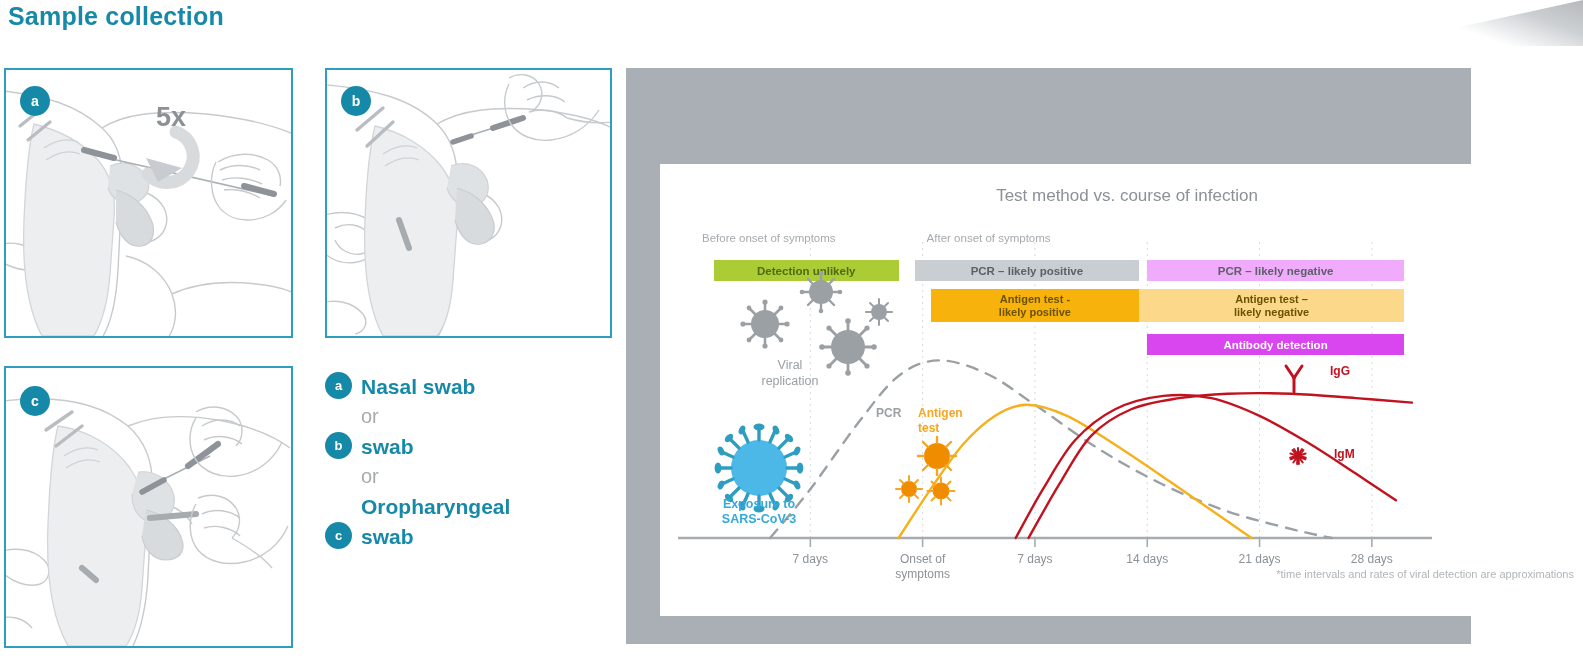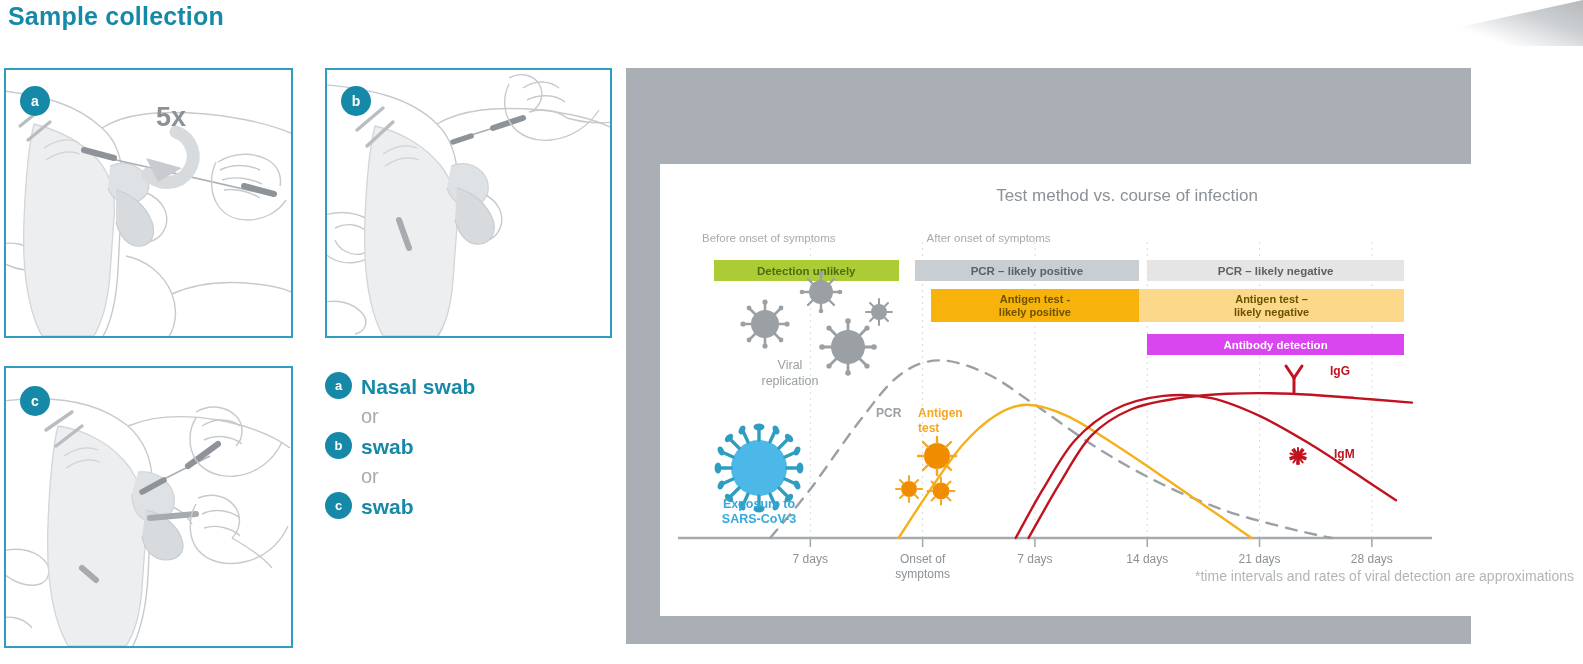--- a/index.html
+++ b/index.html
@@ -77,21 +77,21 @@
     position:absolute;height:33px;display:flex;align-items:center;
     justify-content:center;font-size:11px;font-weight:bold;
     text-align:center;line-height:13px;white-space:pre-line;
   }
   .curve-label{position:absolute;font-size:12px;font-weight:bold;padding-left:20px;}
   .axis-tick-label{
     position:absolute;font-size:12px;color:#8b9196;text-align:center;
     white-space:pre-line;line-height:15px;
   }
   .footnote{
-    position:absolute;right:20px;top:404px;font-size:14px;color:#b0b5b8;
+    position:absolute;right:20px;top:404px;font-size:11px;color:#b0b5b8;
   }
   .exposure-label{
     position:absolute;left:44px;top:333px;width:110px;text-align:center;
     font-size:12.5px;font-weight:bold;color:#35a8dc;line-height:15px;
     white-space:pre-line;
   }
   .viral-label{
     position:absolute;left:84px;top:193px;width:92px;text-align:center;
     font-size:12.5px;color:#9aa0a4;line-height:16px;white-space:pre-line;
   }
@@ -231,20 +231,24 @@
     <div class="legend-spacer"></div>
     <div class="legend-or">or</div>
   </div>
   <div class="legend-row">
     <div class="legend-badge">b</div>
     <div class="legend-text">swab</div>
   </div>
   <div class="legend-row">
     <div class="legend-spacer"></div>
     <div class="legend-or">or</div>
+  </div>
+  <div class="legend-row">
+    <div class="legend-spacer"></div>
+    <div class="legend-text">Oropharyngeal</div>
   </div>
   <div class="legend-row">
     <div class="legend-badge">c</div>
     <div class="legend-text">swab</div>
   </div>
 </div>
 
 <div class="gray-panel">
 
   <div class="chart-box" id="chart-box">
@@ -265,21 +269,21 @@
         <line x1="711.8666666666667" x2="711.8666666666667" y1="374" y2="383" stroke="#a6abae" stroke-width="1.6"></line>
         <line x1="18" x2="772" y1="374" y2="374" stroke="#a6abae" stroke-width="2.4"></line>
       </svg>
 
     <div class="phase-label" id="phase-0" style="left: 42px; top: 68px;">Before onset of symptoms</div>
     <div class="phase-label" id="phase-1" style="left: 266.622px; top: 68px;">After onset of symptoms</div>
 
     <div id="bars-layer">
         <div class="bar" style="left: 54.0444px; width: 184.511px; top: 96px; height: 21px; background: rgb(171, 204, 52); color: rgb(79, 107, 18);">Detection unlikely</div>
         <div class="bar" style="left: 254.6px; width: 224.622px; top: 96px; height: 21px; background: rgb(200, 206, 210); color: rgb(91, 97, 102);">PCR – likely positive</div>
-        <div class="bar" style="left: 487.244px; width: 256.711px; top: 96px; height: 21px; background: #e5e5e5; color: rgb(91, 97, 102);">PCR – likely negative</div>
+        <div class="bar" style="left: 487.244px; width: 256.711px; top: 96px; height: 21px; background: #f0abfc; color: rgb(91, 97, 102);">PCR – likely negative</div>
         <div class="bar2" style="left: 270.644px; width: 208.578px; top: 125px; height: 33px; background: rgb(247, 178, 12); color: rgb(107, 82, 0);">Antigen test -
 likely positive</div>
         <div class="bar2" style="left: 479.222px; width: 264.733px; top: 125px; height: 33px; background: rgb(252, 216, 138); color: rgb(107, 82, 0);">Antigen test –
 likely negative</div>
         <div class="bar" style="left: 487.244px; width: 256.711px; top: 170px; height: 21px; background: #d946ef; color: rgb(255, 255, 255); text-align: right;">Antibody detection</div>
       </div>
 
     <svg id="curve-layer" width="787" height="452" style="position:absolute;left:0;top:0;">
         <path d="M 110.2 374 C 116.8851851851852 365.86, 135.60370370370373 344.4, 150.31111111111113 325.15999999999997 C 165.01851851851853 305.91999999999996, 183.73703703703703 277.43, 198.44444444444443 258.56 C 213.15185185185183 239.69, 225.18518518518522 222.3, 238.55555555555557 211.94 C 251.92592592592592 201.57999999999998, 263.9592592592592 196.76999999999998, 278.66666666666663 196.39999999999998 C 293.37407407407403 196.02999999999997, 310.7555555555556 202.32, 326.8 209.72 C 342.84444444444443 217.12, 356.2148148148148 228.22000000000003, 374.93333333333334 240.8 C 393.65185185185186 253.38, 417.7185185185185 271.88, 439.11111111111114 285.2 C 460.50370370370376 298.52, 481.8962962962963 310.36, 503.2888888888889 320.72 C 524.6814814814815 331.08000000000004, 546.074074074074 339.96000000000004, 567.4666666666666 347.36 C 588.8592592592591 354.76, 614.2629629629629 360.68, 631.6444444444444 365.12 C 649.0259259259259 369.56, 665.0703703703704 372.52, 671.7555555555556 374" fill="none" stroke="#9aa0a4" stroke-width="2.4" stroke-linecap="round" stroke-dasharray="11 9"></path>
         <path d="M 238.55555555555557 374 C 243.9037037037037 365.86, 259.94814814814816 340.7, 270.64444444444445 325.15999999999997 C 281.3407407407407 309.61999999999995, 292.037037037037 292.96999999999997, 302.7333333333333 280.76 C 313.4296296296296 268.55, 324.1259259259259 258.55999999999995, 334.8222222222222 251.89999999999998 C 345.5185185185185 245.23999999999998, 354.87777777777774 240.8, 366.9111111111111 240.8 C 378.94444444444446 240.8, 392.3148148148148 245.23999999999998, 407.0222222222222 251.89999999999998 C 421.7296296296296 258.55999999999995, 437.774074074074 269.65999999999997, 455.1555555555555 280.76 C 472.537037037037 291.86, 493.92962962962963 306.65999999999997, 511.31111111111113 318.5 C 528.6925925925926 330.34000000000003, 546.0740740740741 342.55, 559.4444444444445 351.8 C 572.8148148148148 361.05, 586.1851851851852 370.3, 591.5333333333334 374" fill="none" stroke="#f5b01a" stroke-width="2.4" stroke-linecap="round"></path>

